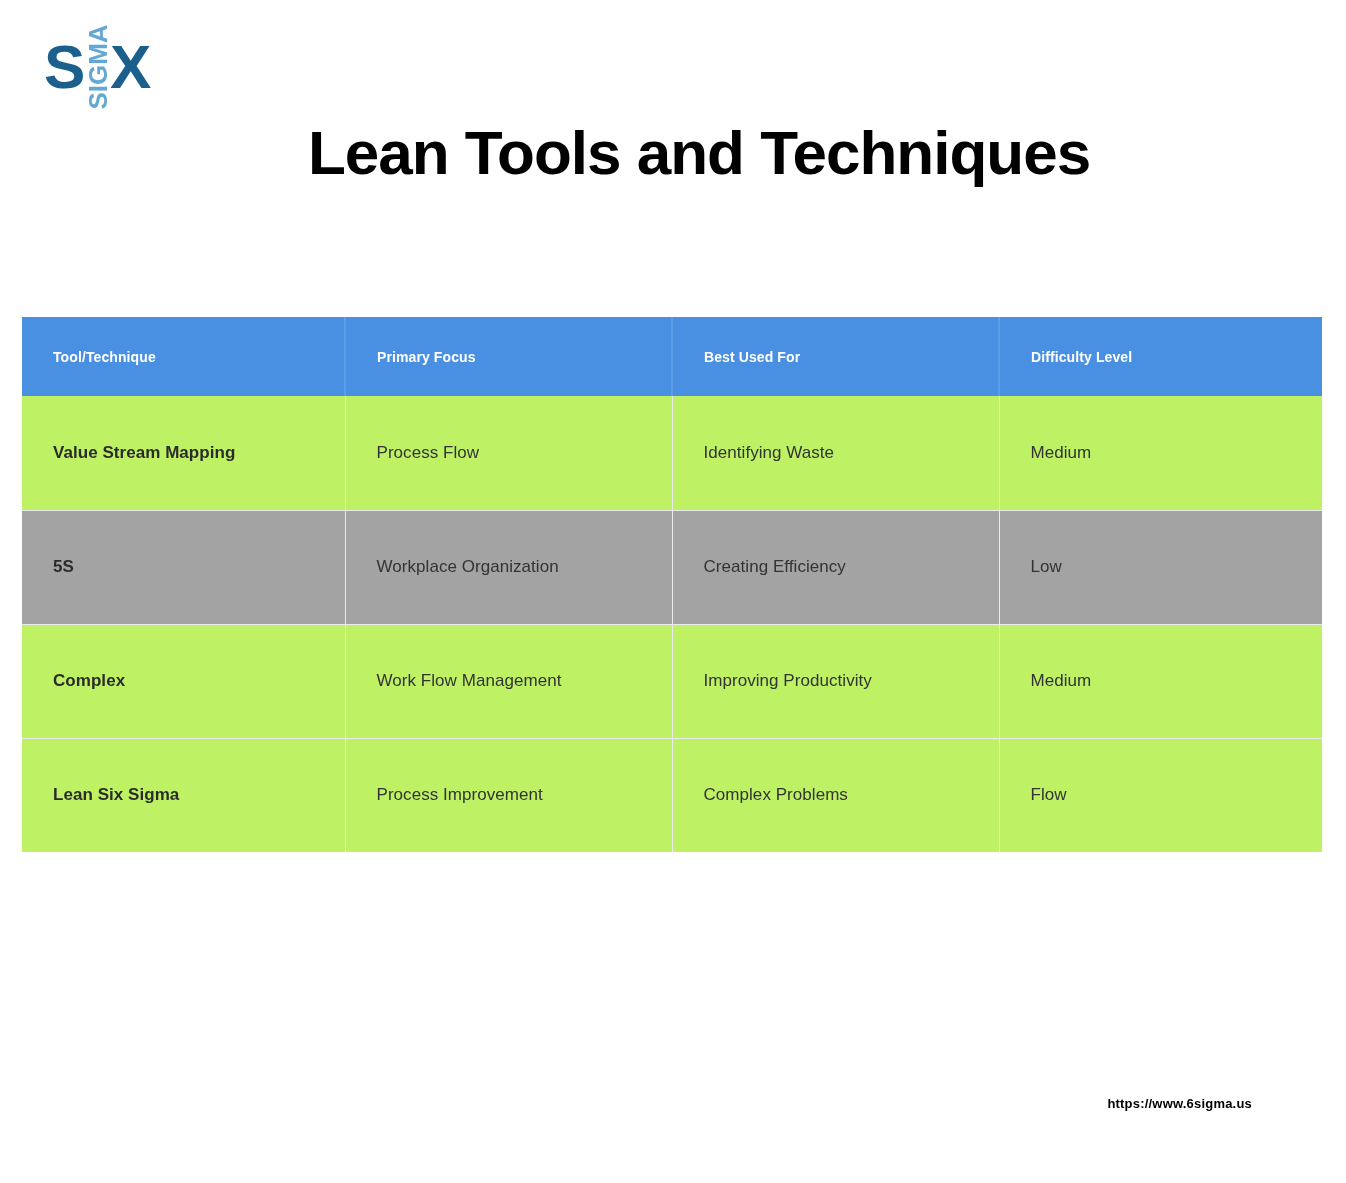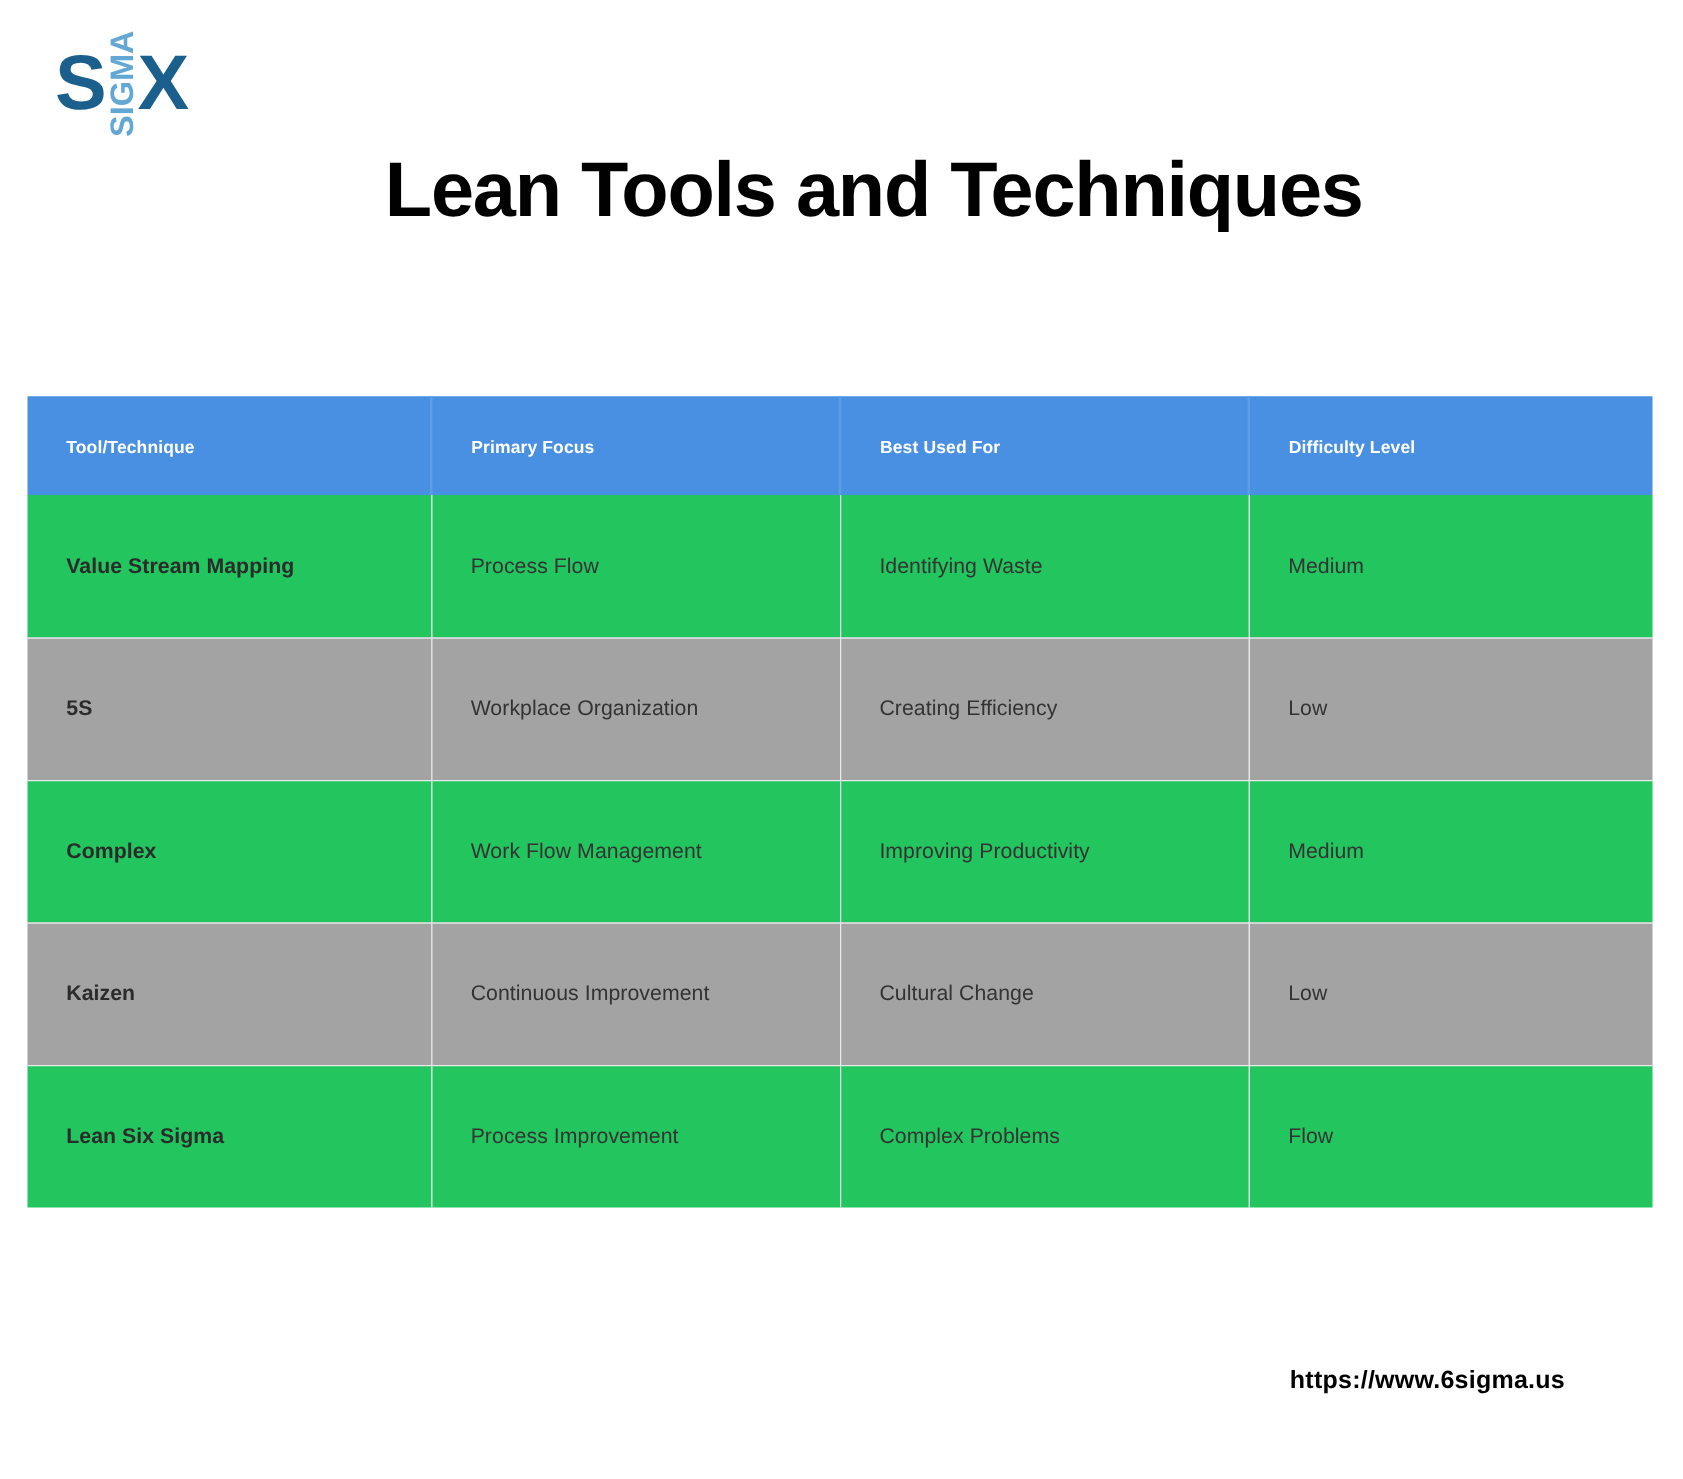--- a/index.html
+++ b/index.html
@@ -116,31 +116,31 @@
     letter-spacing: 0.05px;
   }
   tbody td:last-child { border-right: none; }
   tbody tr:last-child td { border-bottom: none; }
 
   tbody td.tool-name {
     font-weight: 700;
     color: #2b2b2b;
   }
 
-  tbody tr.row-alt td { background: #22c55e; margin-top: 28px; }
+  tbody tr.row-alt td { background: #bef264; margin-top: 28px; }
   tbody tr.row-plain td { background: #a3a3a3; }
 
   
   .footer-url {
     position: absolute;
     right: 94px;
     top: 1090px;
     font-family: "Liberation Sans", sans-serif;
     font-weight: 700;
-    font-size: 20px;
+    font-size: 13px;
     line-height: 28px;
     color: #000000;
     letter-spacing: 0.2px;
   }
 </style>
 </head>
 <body>
 
 <div class="logo">
   <div class="logo-s">S</div>
@@ -180,26 +180,20 @@
         <td>Workplace Organization</td>
         <td>Creating Efficiency</td>
         <td>Low</td>
       </tr>
       <tr class="row-alt">
         <td class="tool-name">Complex</td>
         <td>Work Flow Management</td>
         <td>Improving Productivity</td>
         <td>Medium</td>
       </tr>
-      <tr class="row-plain">
-        <td class="tool-name">Kaizen</td>
-        <td>Continuous Improvement</td>
-        <td>Cultural Change</td>
-        <td>Low</td>
-      </tr>
       <tr class="row-alt">
         <td class="tool-name">Lean Six Sigma</td>
         <td>Process Improvement</td>
         <td>Complex Problems</td>
         <td>Flow</td>
       </tr>
     </tbody>
   </table>
 </div>
 

